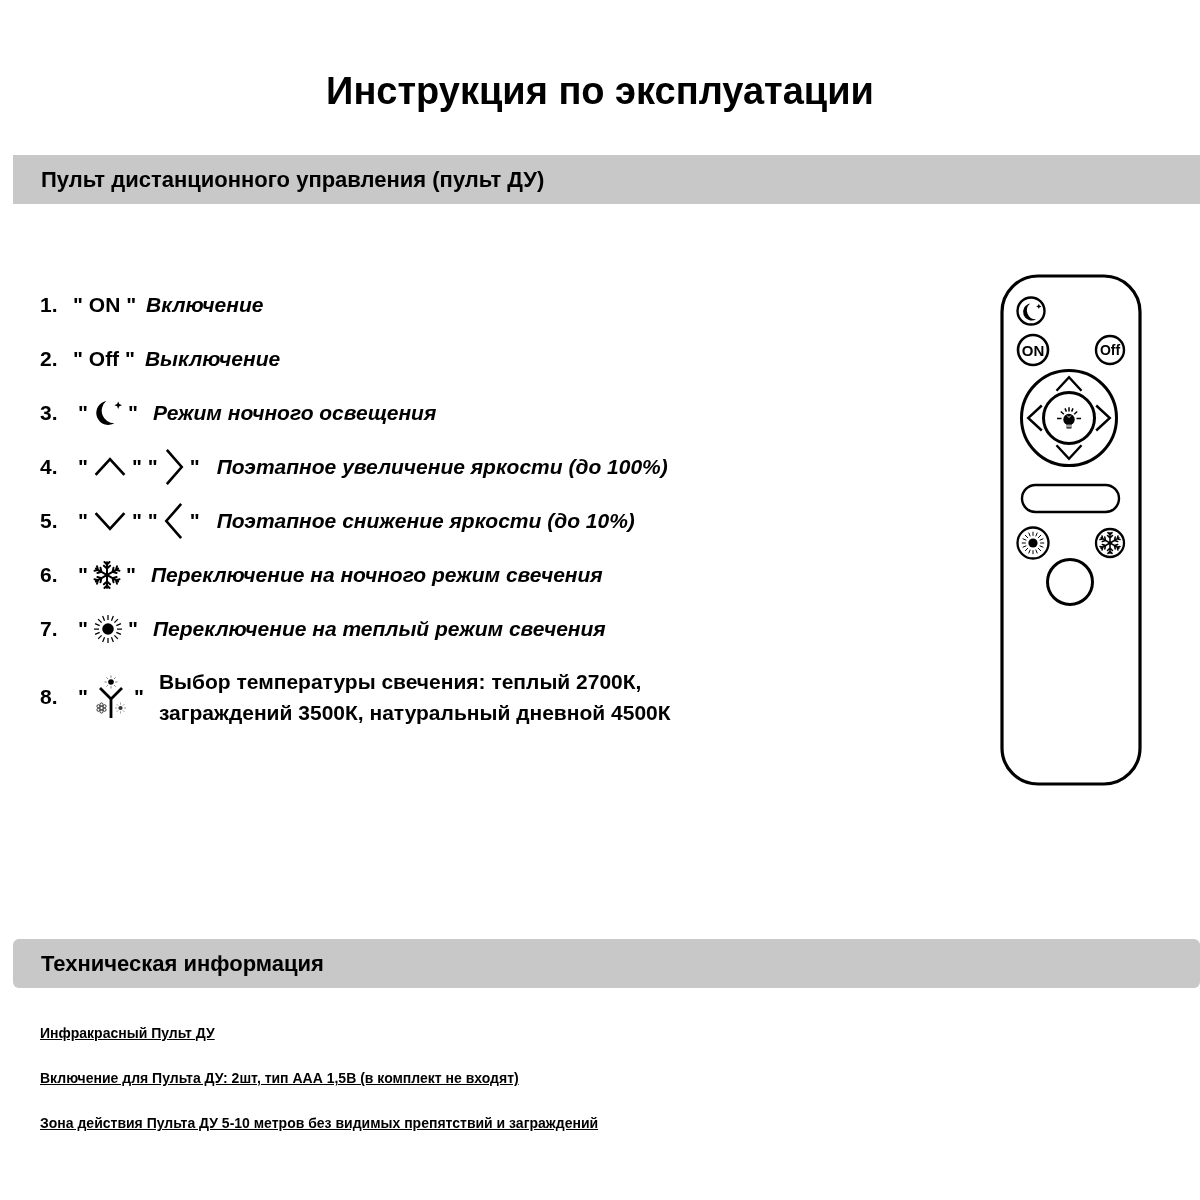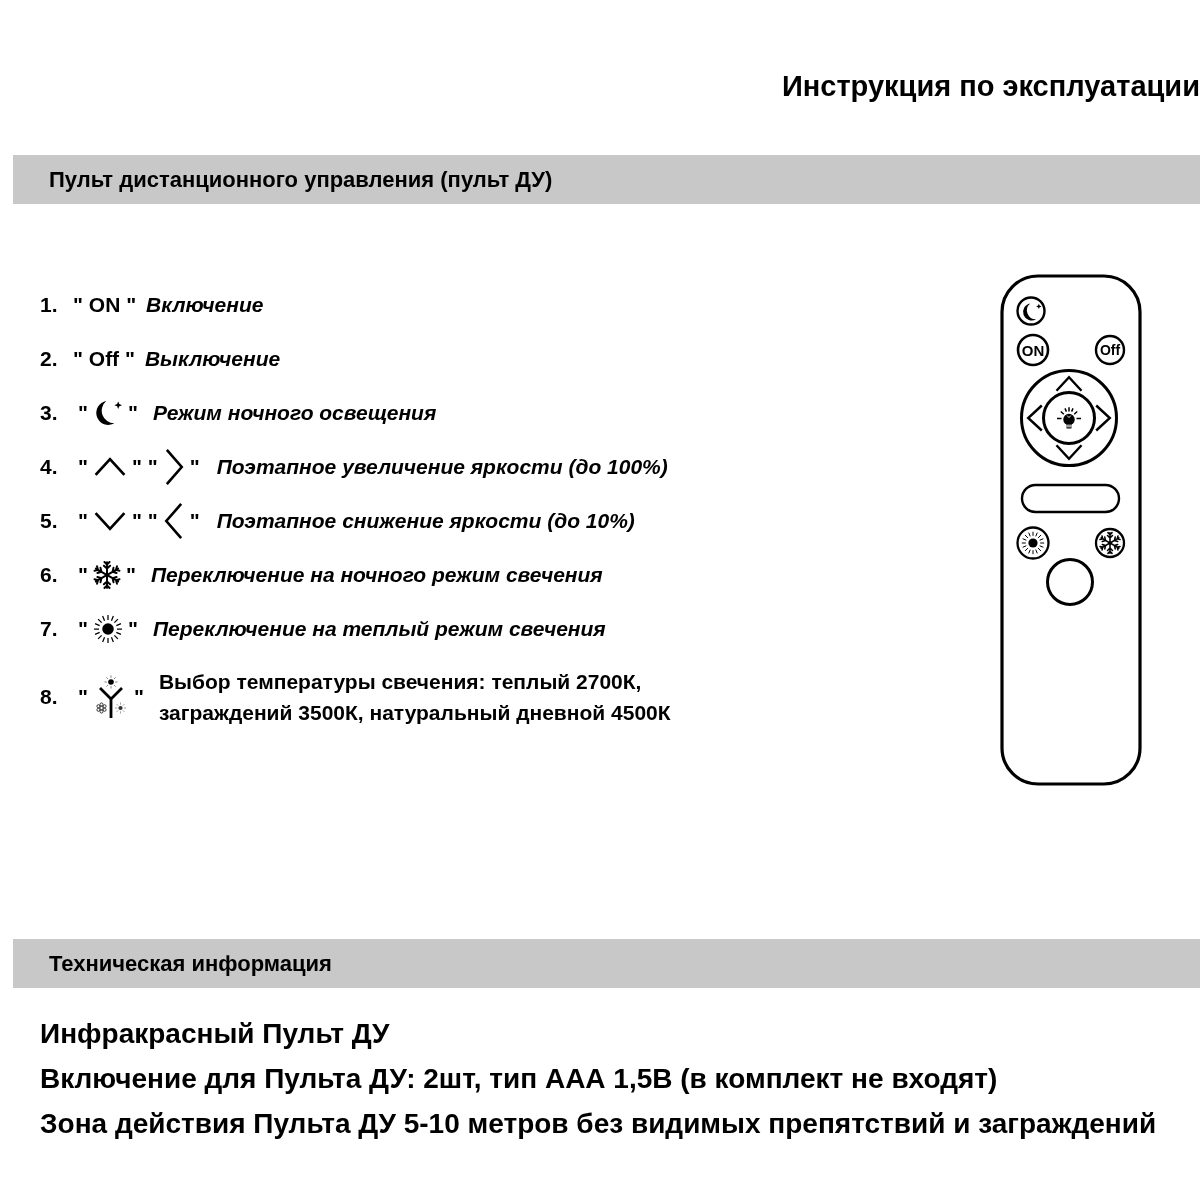--- a/index.html
+++ b/index.html
@@ -5,42 +5,42 @@
   html,body{margin:0;padding:0;}
   body{
     width:1200px;height:1200px;position:relative;
     background:#ffffff;color:#000;
     font-family:"Liberation Sans",sans-serif;
     font-weight:700;
     overflow:hidden;
   }
   .page-title{
     position:absolute;top:70px;left:0;width:1200px;
-    text-align:right;font-size:29px;
+    text-align:center;font-size:38px;
   }
   .section-bar{
     position:absolute;left:13px;width:1187px;height:49px;
     background:#c8c8c8;display:flex;align-items:center;
-    padding-left:36px;box-sizing:border-box;font-size:22px;
+    padding-left:28px;box-sizing:border-box;font-size:22px;
   }
   #bar-remote{top:155px;}
-  #bar-tech{top:939px;}
+  #bar-tech{top:939px;border-radius:6px;}
   .instruction-list{position:absolute;left:40px;top:288px;}
   .item{
     display:flex;align-items:center;height:34px;margin-bottom:20px;
     font-size:21px;white-space:nowrap;
   }
   .item.multiline{height:auto;}
   .item .num{width:33px;flex:0 0 33px;}
   .item .q{margin:0 5px;}
   .item .label{margin-left:10px;font-style:italic;}
   .item .label-wide{margin-left:12px;}
   .label-block{margin-left:10px;line-height:31px;white-space:nowrap;}
   .icon-svg{display:block;}
-  .tech-block{position:absolute;left:40px;top:1021px;font-size:28px;}
+  .tech-block{position:absolute;left:40px;top:1021px;font-size:14px;text-decoration:underline;}
   .tech-line{line-height:25px;margin-bottom:20px;white-space:nowrap;}
   .remote-wrap{position:absolute;left:1000px;top:274px;width:142px;height:512px;text-decoration:underline;}
   svg text{font-family:"Liberation Sans",sans-serif;font-weight:700;}
   .defs-holder{position:absolute;width:0;height:0;overflow:hidden;}
 </style>
 </head>
 <body>
 
 <svg class="defs-holder" aria-hidden="true">
   <defs>

